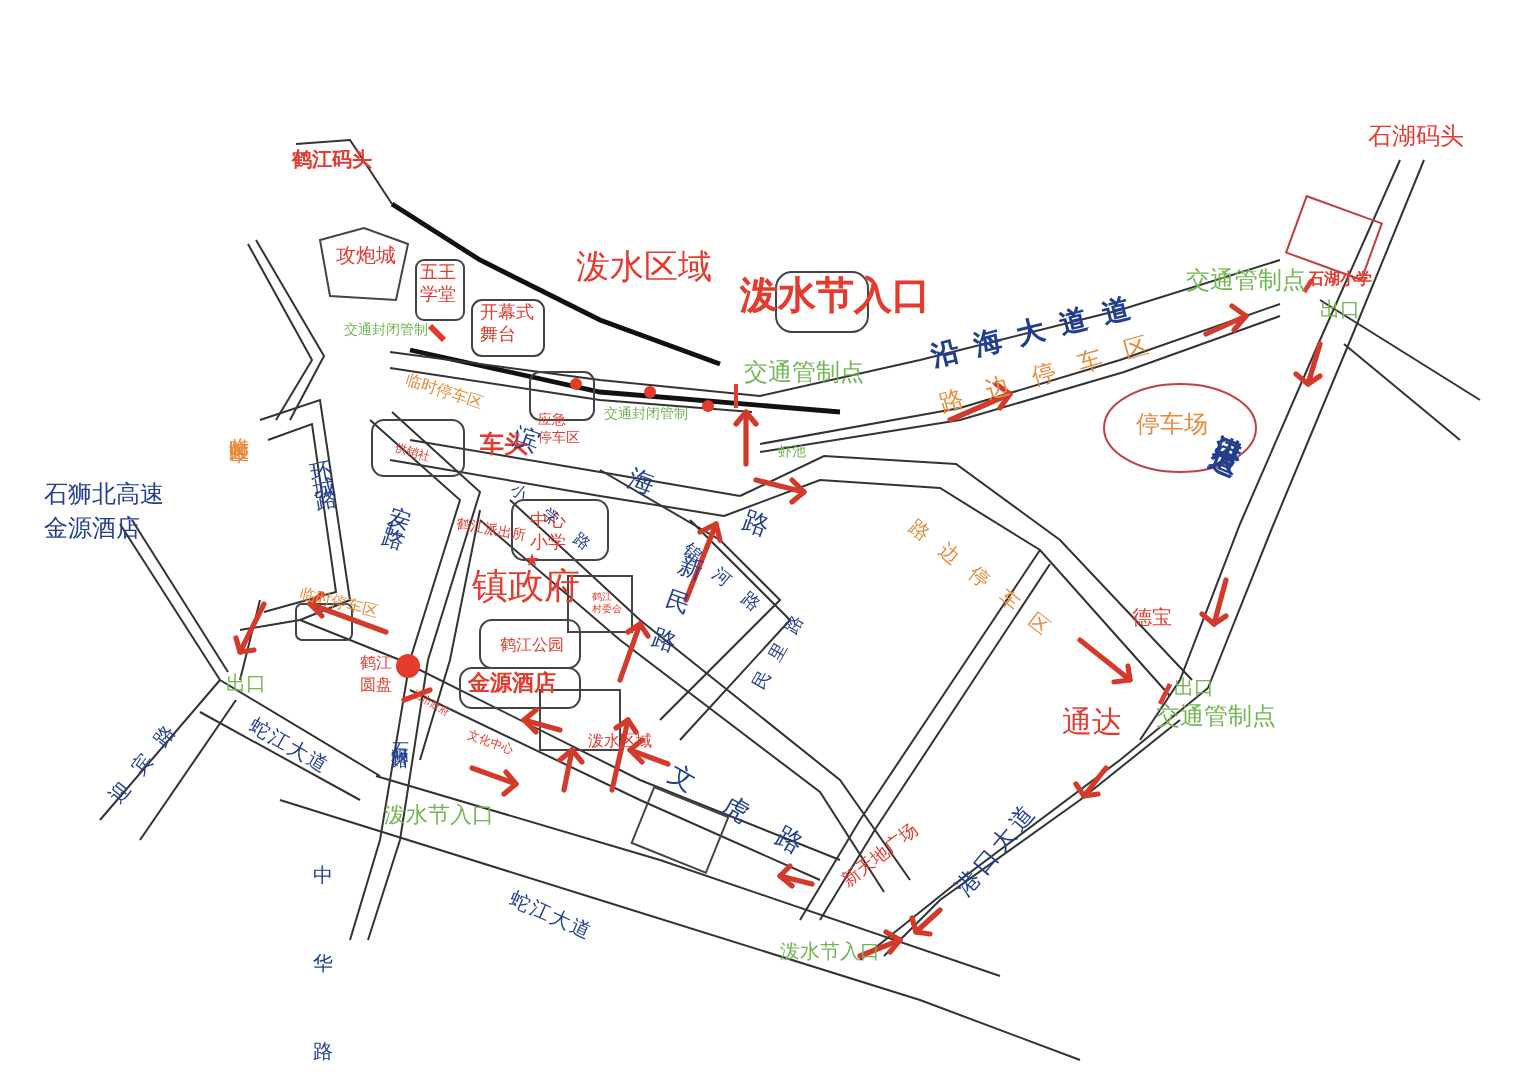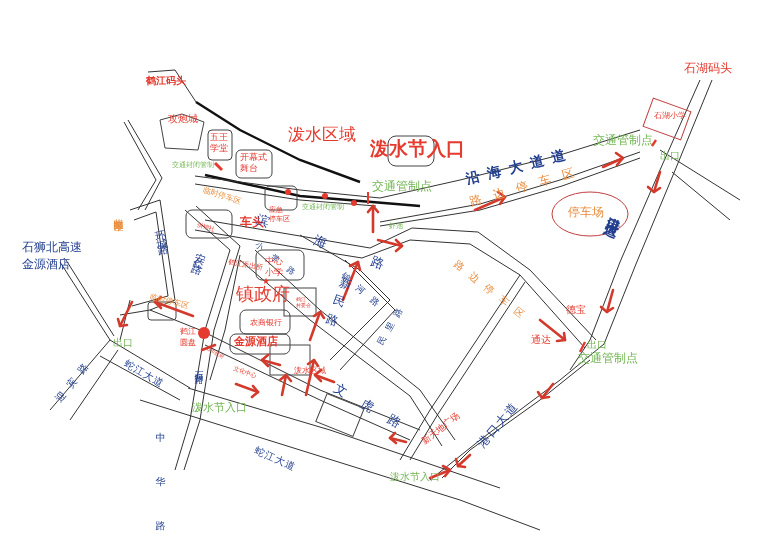--- a/index.html
+++ b/index.html
@@ -154,28 +154,28 @@
 </svg>
 
 <div class="lbl blue" style="left:466px;top:172px;font-size:14px;letter-spacing:8px;transform:rotate(-14deg);transform-origin:left center;font-weight:bold;">沿海大道道</div>
 
 <div class="lbl red" style="left:288px;top:126px;font-size:17px;">泼水区域</div>
 <div class="lbl red" style="left:370px;top:139px;font-size:19px;font-weight:bold;font-family:'DejaVu Serif',serif;">泼水节入口</div>
 
 <div class="lbl red" style="left:146px;top:76px;font-size:10px;font-weight:bold;">鹤江码头</div>
 <div class="lbl red" style="left:684px;top:62px;font-size:12px;">石湖码头</div>
 
-<div class="lbl red" style="left:168px;top:114px;font-size:10px;">攻炮城</div>
+<div class="lbl red" style="left:168px;top:124px;font-size:10px;">攻炮城</div>
 <div class="lbl red" style="left:210px;top:132px;font-size:9px;white-space:pre;line-height:1.2;">五王
 学堂</div>
 <div class="lbl red" style="left:240px;top:152px;font-size:9px;white-space:pre;line-height:1.2;">开幕式
 舞台</div>
 <div class="lbl red" style="left:269px;top:206px;font-size:7px;white-space:pre;line-height:1.3;">应急
 停车区</div>
-<div class="lbl red" style="left:654px;top:112px;font-size:8px;">石湖小学</div>
+<div class="lbl red" style="left:654px;top:136px;font-size:8px;font-weight:bold;">石湖小学</div>
 <div class="lbl orange" style="left:568px;top:206px;font-size:12px;text-align:right;">停车场</div>
 
 <div class="lbl green" style="left:372px;top:180px;font-size:12px;">交通管制点</div>
 <div class="lbl green" style="left:593px;top:134px;font-size:12px;">交通管制点</div>
 <div class="lbl green" style="left:578px;top:352px;font-size:12px;">交通管制点</div>
 <div class="lbl green" style="left:172px;top:162px;font-size:7px;">交通封闭管制</div>
 <div class="lbl green" style="left:302px;top:204px;font-size:7px;">交通封闭管制</div>
 <div class="lbl green" style="left:113px;top:338px;font-size:10px;">出口</div>
 <div class="lbl green" style="left:660px;top:151px;font-size:10px;">出口</div>
 <div class="lbl green" style="left:587px;top:340px;font-size:10px;">出口</div>
@@ -186,27 +186,27 @@
 <div class="lbl orange" style="left:455px;top:258px;font-size:10px;letter-spacing:9px;transform:rotate(38deg);transform-origin:left center;">路边停车区</div>
 <div class="lbl orange vert" style="left:113px;top:210px;font-size:10px;letter-spacing:1px;">临时停车区</div>
 <div class="lbl orange" style="left:203px;top:186px;font-size:8px;transform:rotate(18deg);transform-origin:left center;">临时停车区</div>
 <div class="lbl orange" style="left:150px;top:293px;font-size:8px;transform:rotate(14deg);transform-origin:left center;">临时停车区</div>
 
 <div class="lbl red" style="left:236px;top:285px;font-size:18px;font-weight:normal;font-family:'DejaVu Serif',serif;">镇政府</div>
 <div class="lbl red" style="left:262px;top:277px;font-size:9px;">★</div>
 <div class="lbl red" style="left:265px;top:256px;font-size:9px;white-space:pre;line-height:1.2;">中心
 小学</div>
 <div class="lbl red" style="left:228px;top:262px;font-size:7px;transform:rotate(10deg);">鹤江派出所</div>
-<div class="lbl red" style="left:250px;top:319px;font-size:8px;">农商银行</div>
+<div class="lbl red" style="left:250px;top:319px;font-size:8px;">鹤江公园</div>
 <div class="lbl red" style="left:234px;top:336px;font-size:11px;font-weight:bold;">金源酒店</div>
 <div class="lbl red" style="left:180px;top:326px;font-size:8px;white-space:pre;line-height:1.4;">鹤江
 圆盘</div>
 <div class="lbl red" style="left:294px;top:367px;font-size:8px;">泼水区域</div>
 <div class="lbl red" style="left:423px;top:438px;font-size:9px;transform:rotate(-38deg);transform-origin:left center;">新天地广场</div>
-<div class="lbl red" style="left:531px;top:335px;font-size:10px;">通达</div>
+<div class="lbl red" style="left:531px;top:354px;font-size:15px;">通达</div>
 <div class="lbl red" style="left:566px;top:305px;font-size:10px;">德宝</div>
 <div class="lbl red" style="left:240px;top:216px;font-size:12px;font-weight:bold;">车头</div>
 <div class="lbl red" style="left:296px;top:296px;font-size:5px;white-space:pre;line-height:1.2;">鹤江
 村委会</div>
 <div class="lbl red" style="left:233px;top:369px;font-size:6px;transform:rotate(20deg);">文化中心</div>
 <div class="lbl red" style="left:205px;top:350px;font-size:5px;transform:rotate(30deg);">旧市政府</div>
 <div class="lbl red" style="left:197px;top:224px;font-size:6px;transform:rotate(16deg);">供销社</div>
 <div class="lbl green" style="left:389px;top:223px;font-size:7px;">虾池</div>
 
 <div class="lbl blue" style="left:22px;top:239px;font-size:12px;white-space:pre;line-height:1.4;">石狮北高速

